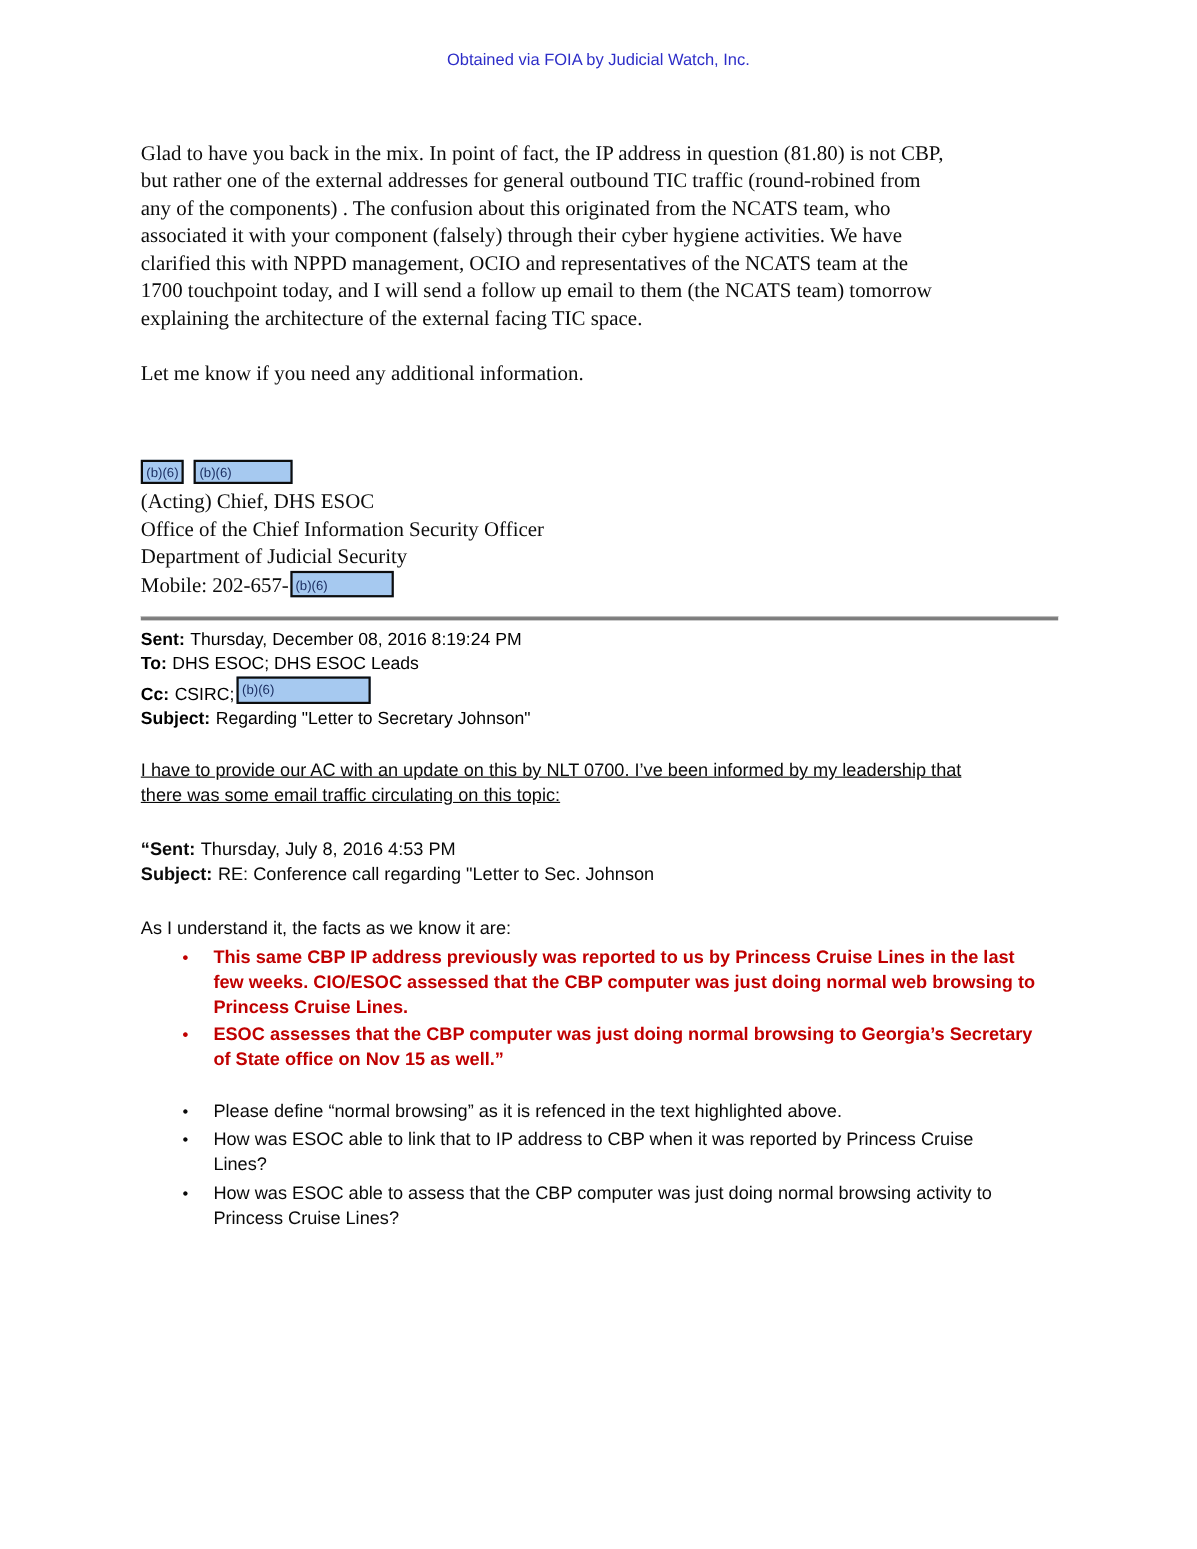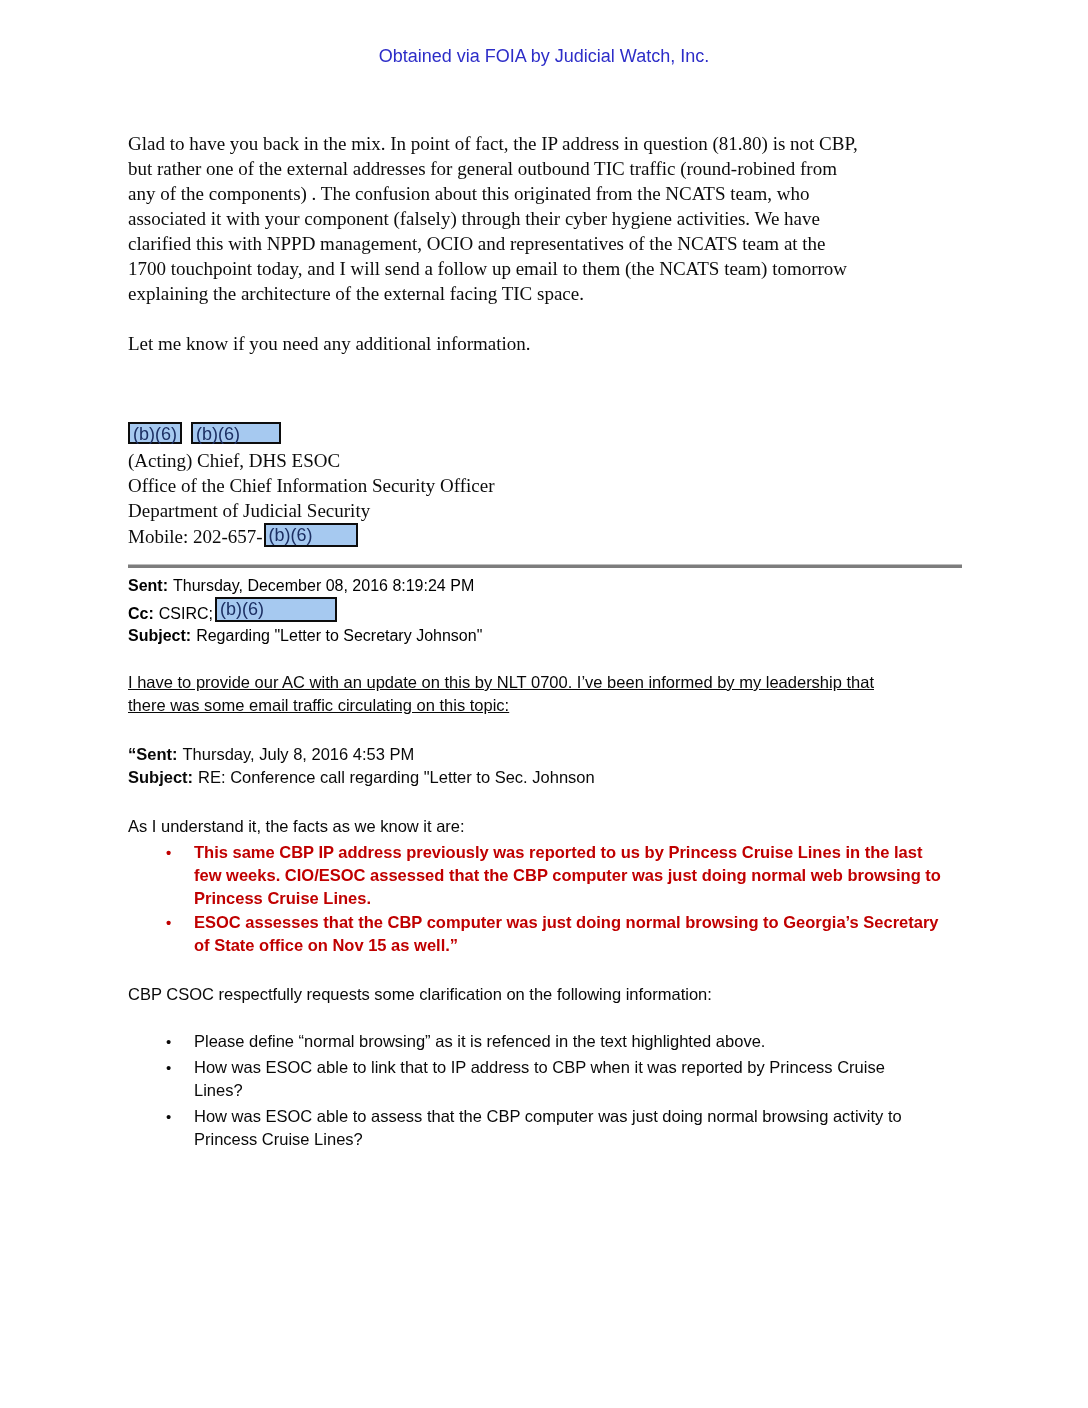--- a/index.html
+++ b/index.html
@@ -9,21 +9,21 @@
     width: 1088px;
     height: 1408px;
     margin: 0 auto;
     background: #ffffff;
     overflow: hidden;
   }
   .watermark {
     padding-top: 46px;
     text-align: center;
     font-family: "Liberation Sans", sans-serif;
-    font-size: 18px;
+    font-size: 15px;
     color: #2d2dc8;
   }
   .content {
     padding: 0 126px 0 128px;
   }
   
   .serif-block {
     font-family: "Liberation Serif", serif;
     font-size: 19px;
     line-height: 25px;
@@ -38,21 +38,21 @@
     display: inline-block;
     background: #a6c9f0;
     border: 2px solid #0d0d0d;
     height: 22px;
     padding: 1px 3px 0 3px;
     vertical-align: text-bottom;
     line-height: 18px;
   }
   .redaction .rlabel {
     font-family: "Liberation Sans", sans-serif;
-    font-size: 18px;
+    font-size: 12px;
     color: #1c2f63;
     white-space: nowrap;
   }
   .r-snug { width: auto; }
   .r-sig  { width: 90px; }
   .r-mob  { width: 94px; height: 24px; }
   .r-from { width: 102px; height: 25px; }
   .r-cc   { width: 122px; height: 25px; }
   .sig-block { margin-top: 4px; }
   .mobile-line .redaction { margin-left: 1px; }
@@ -138,20 +138,23 @@
       </div>
     </div>
 
     <div class="divider"></div>
 
     <div class="hdr-block">
       <div class="hdr-line">
         <span class="lbl">Sent:</span><span>Thursday, December 08, 2016 8:19:24 PM</span>
       </div>
       <div class="hdr-line">
+        <span class="lbl">To:</span><span>DHS ESOC; DHS ESOC Leads</span>
+      </div>
+      <div class="hdr-line">
         <span class="lbl">Cc:</span><span>CSIRC;</span><span class="redaction r-cc"><span class="rlabel">(b)(6)</span></span>
       </div>
       <div class="hdr-line">
         <span class="lbl">Subject:</span><span>Regarding "Letter to Secretary Johnson"</span>
       </div>
     </div>
 
     <div class="body-block">
 
 
@@ -176,21 +179,20 @@
 few weeks. CIO/ESOC assessed that the CBP computer was just doing normal web browsing to
 Princess Cruise Lines.</span>
         </div>
         <div class="bullet-row red">
           <span class="bullet-dot">•</span>
           <span class="bullet-text prelines"> ESOC assesses that the CBP computer was just doing normal browsing to Georgia’s Secretary
 of State office on Nov 15 as well.”</span>
         </div>
       </div>
 
-      <div class="request-para">CBP CSOC respectfully requests some clarification on the following information:</div>
 
       <div class="bullets black-bullets">
         <div class="bullet-row">
           <span class="bullet-dot">•</span>
           <span class="bullet-text prelines"> Please define “normal browsing” as it is refenced in the text highlighted above.</span>
         </div>
         <div class="bullet-row">
           <span class="bullet-dot">•</span>
           <span class="bullet-text prelines"> How was ESOC able to link that to IP address to CBP when it was reported by Princess Cruise
 Lines?</span>

